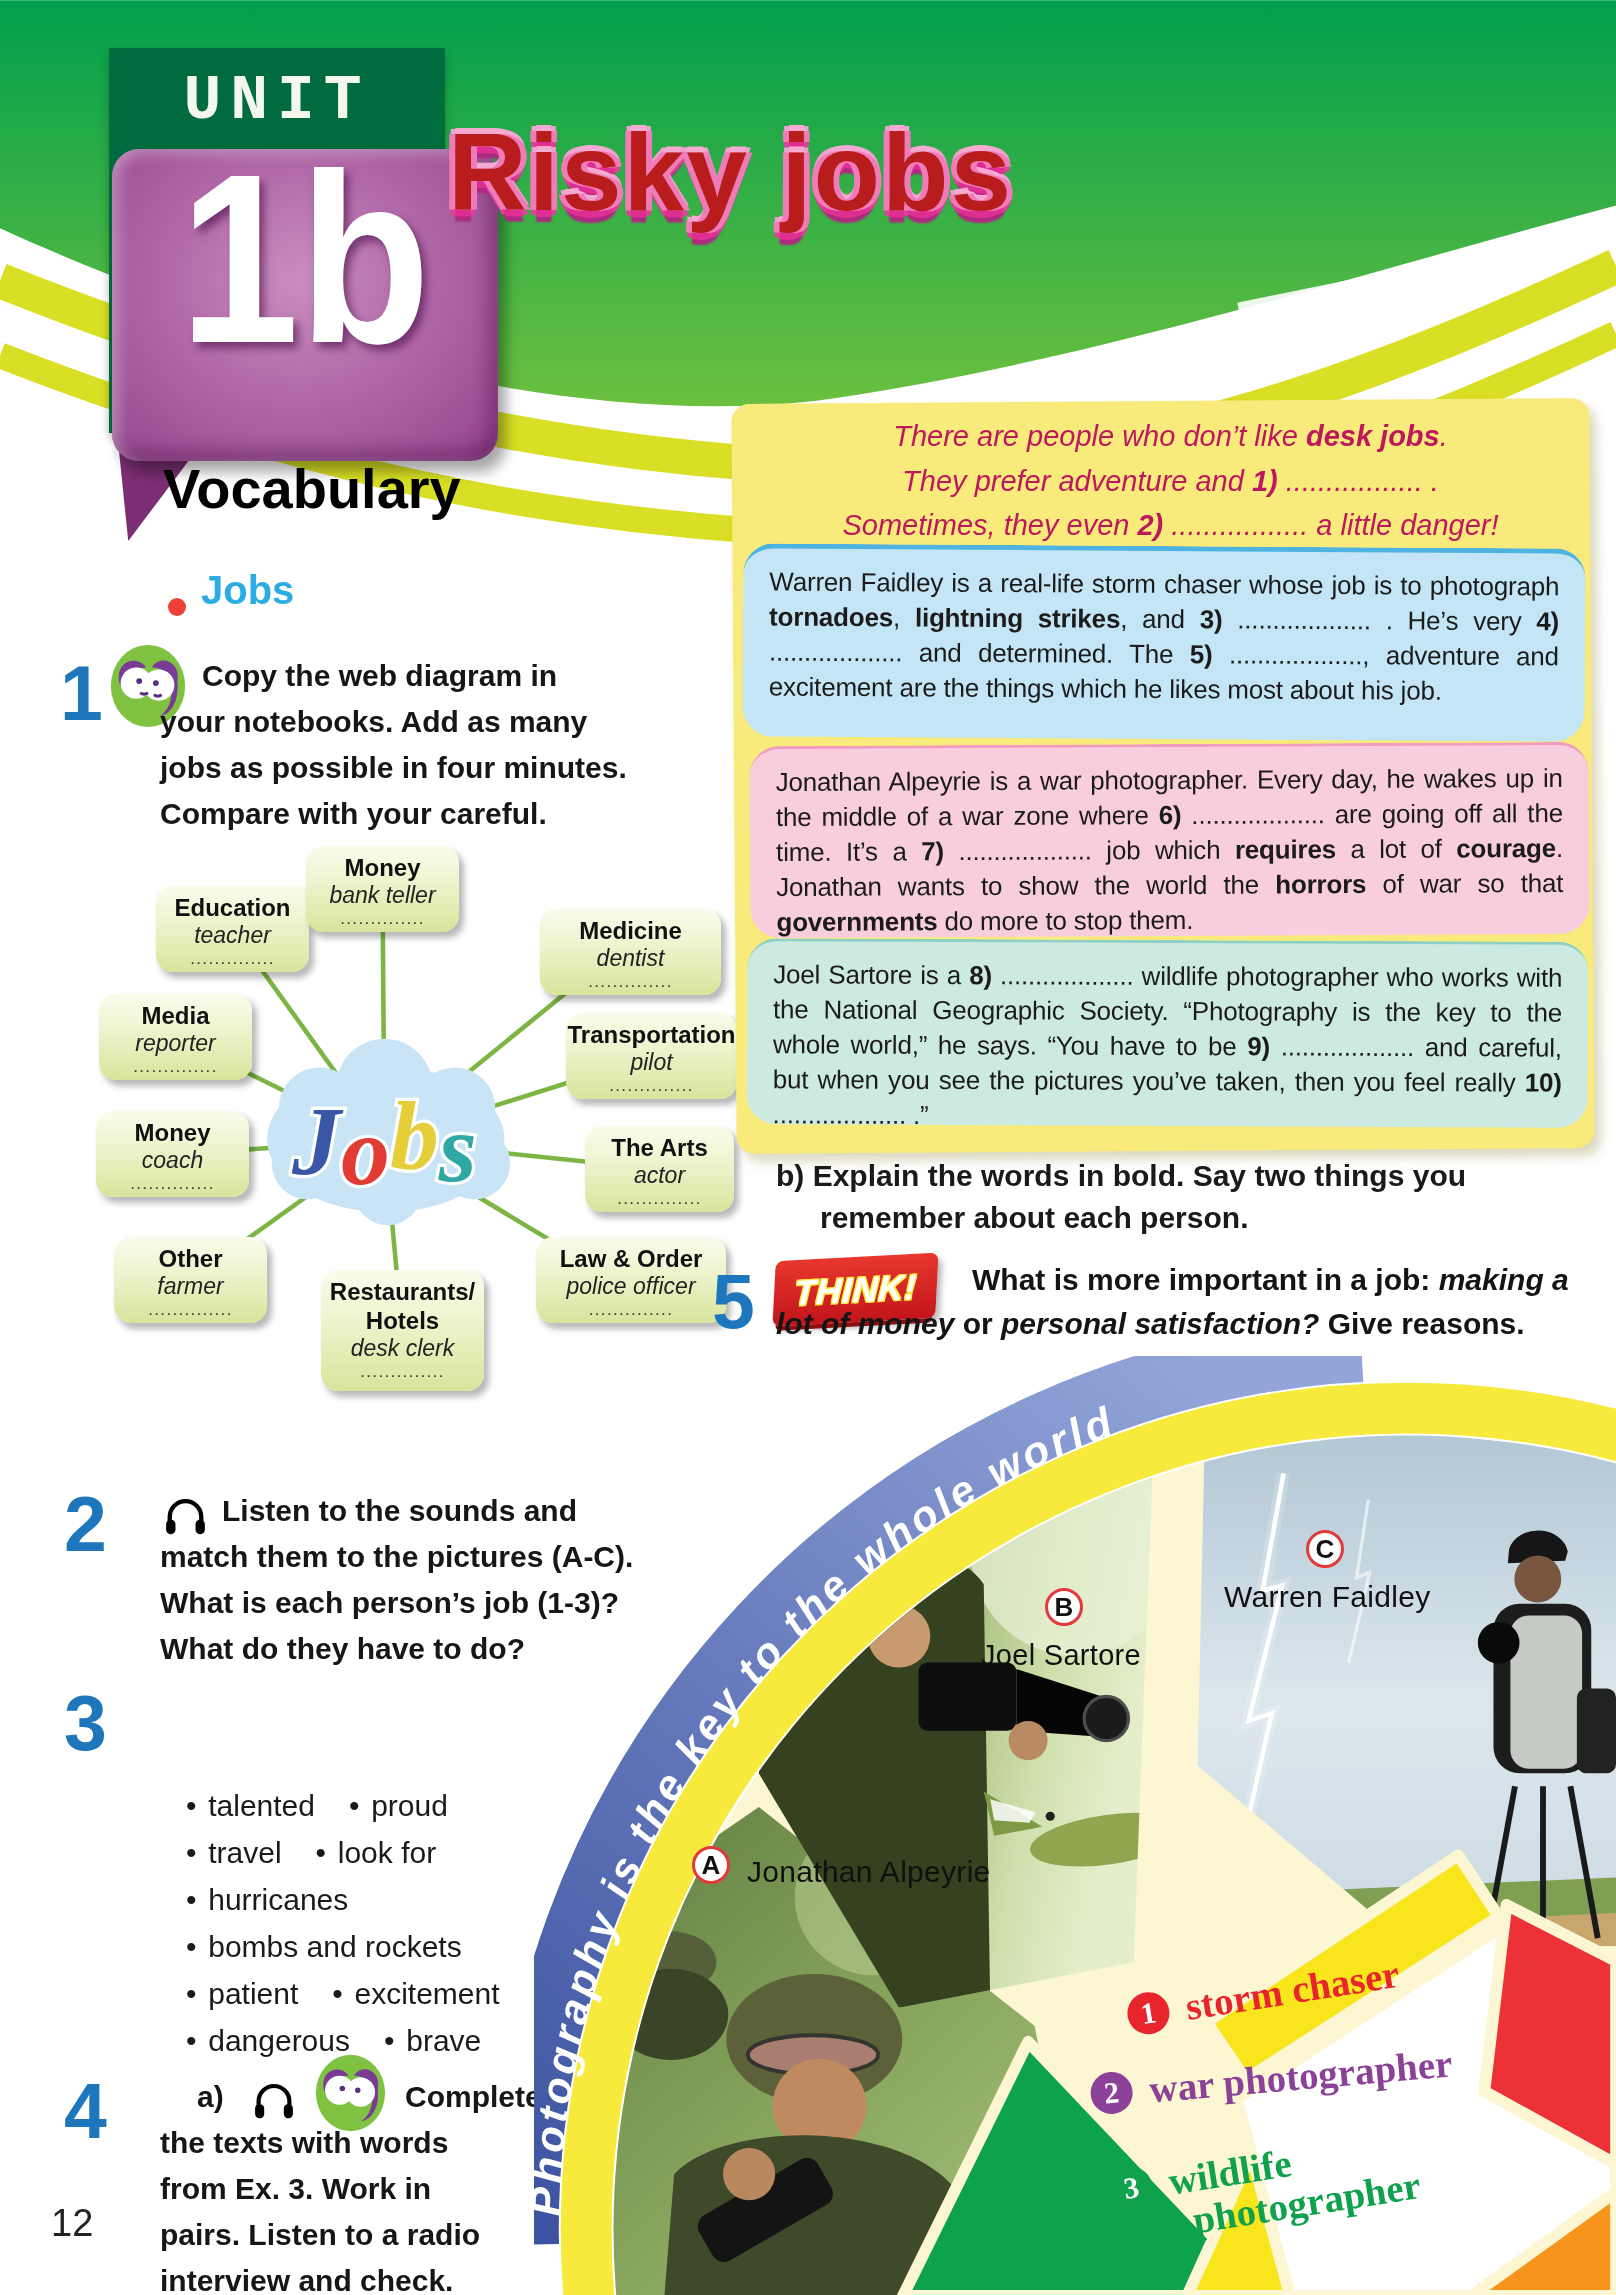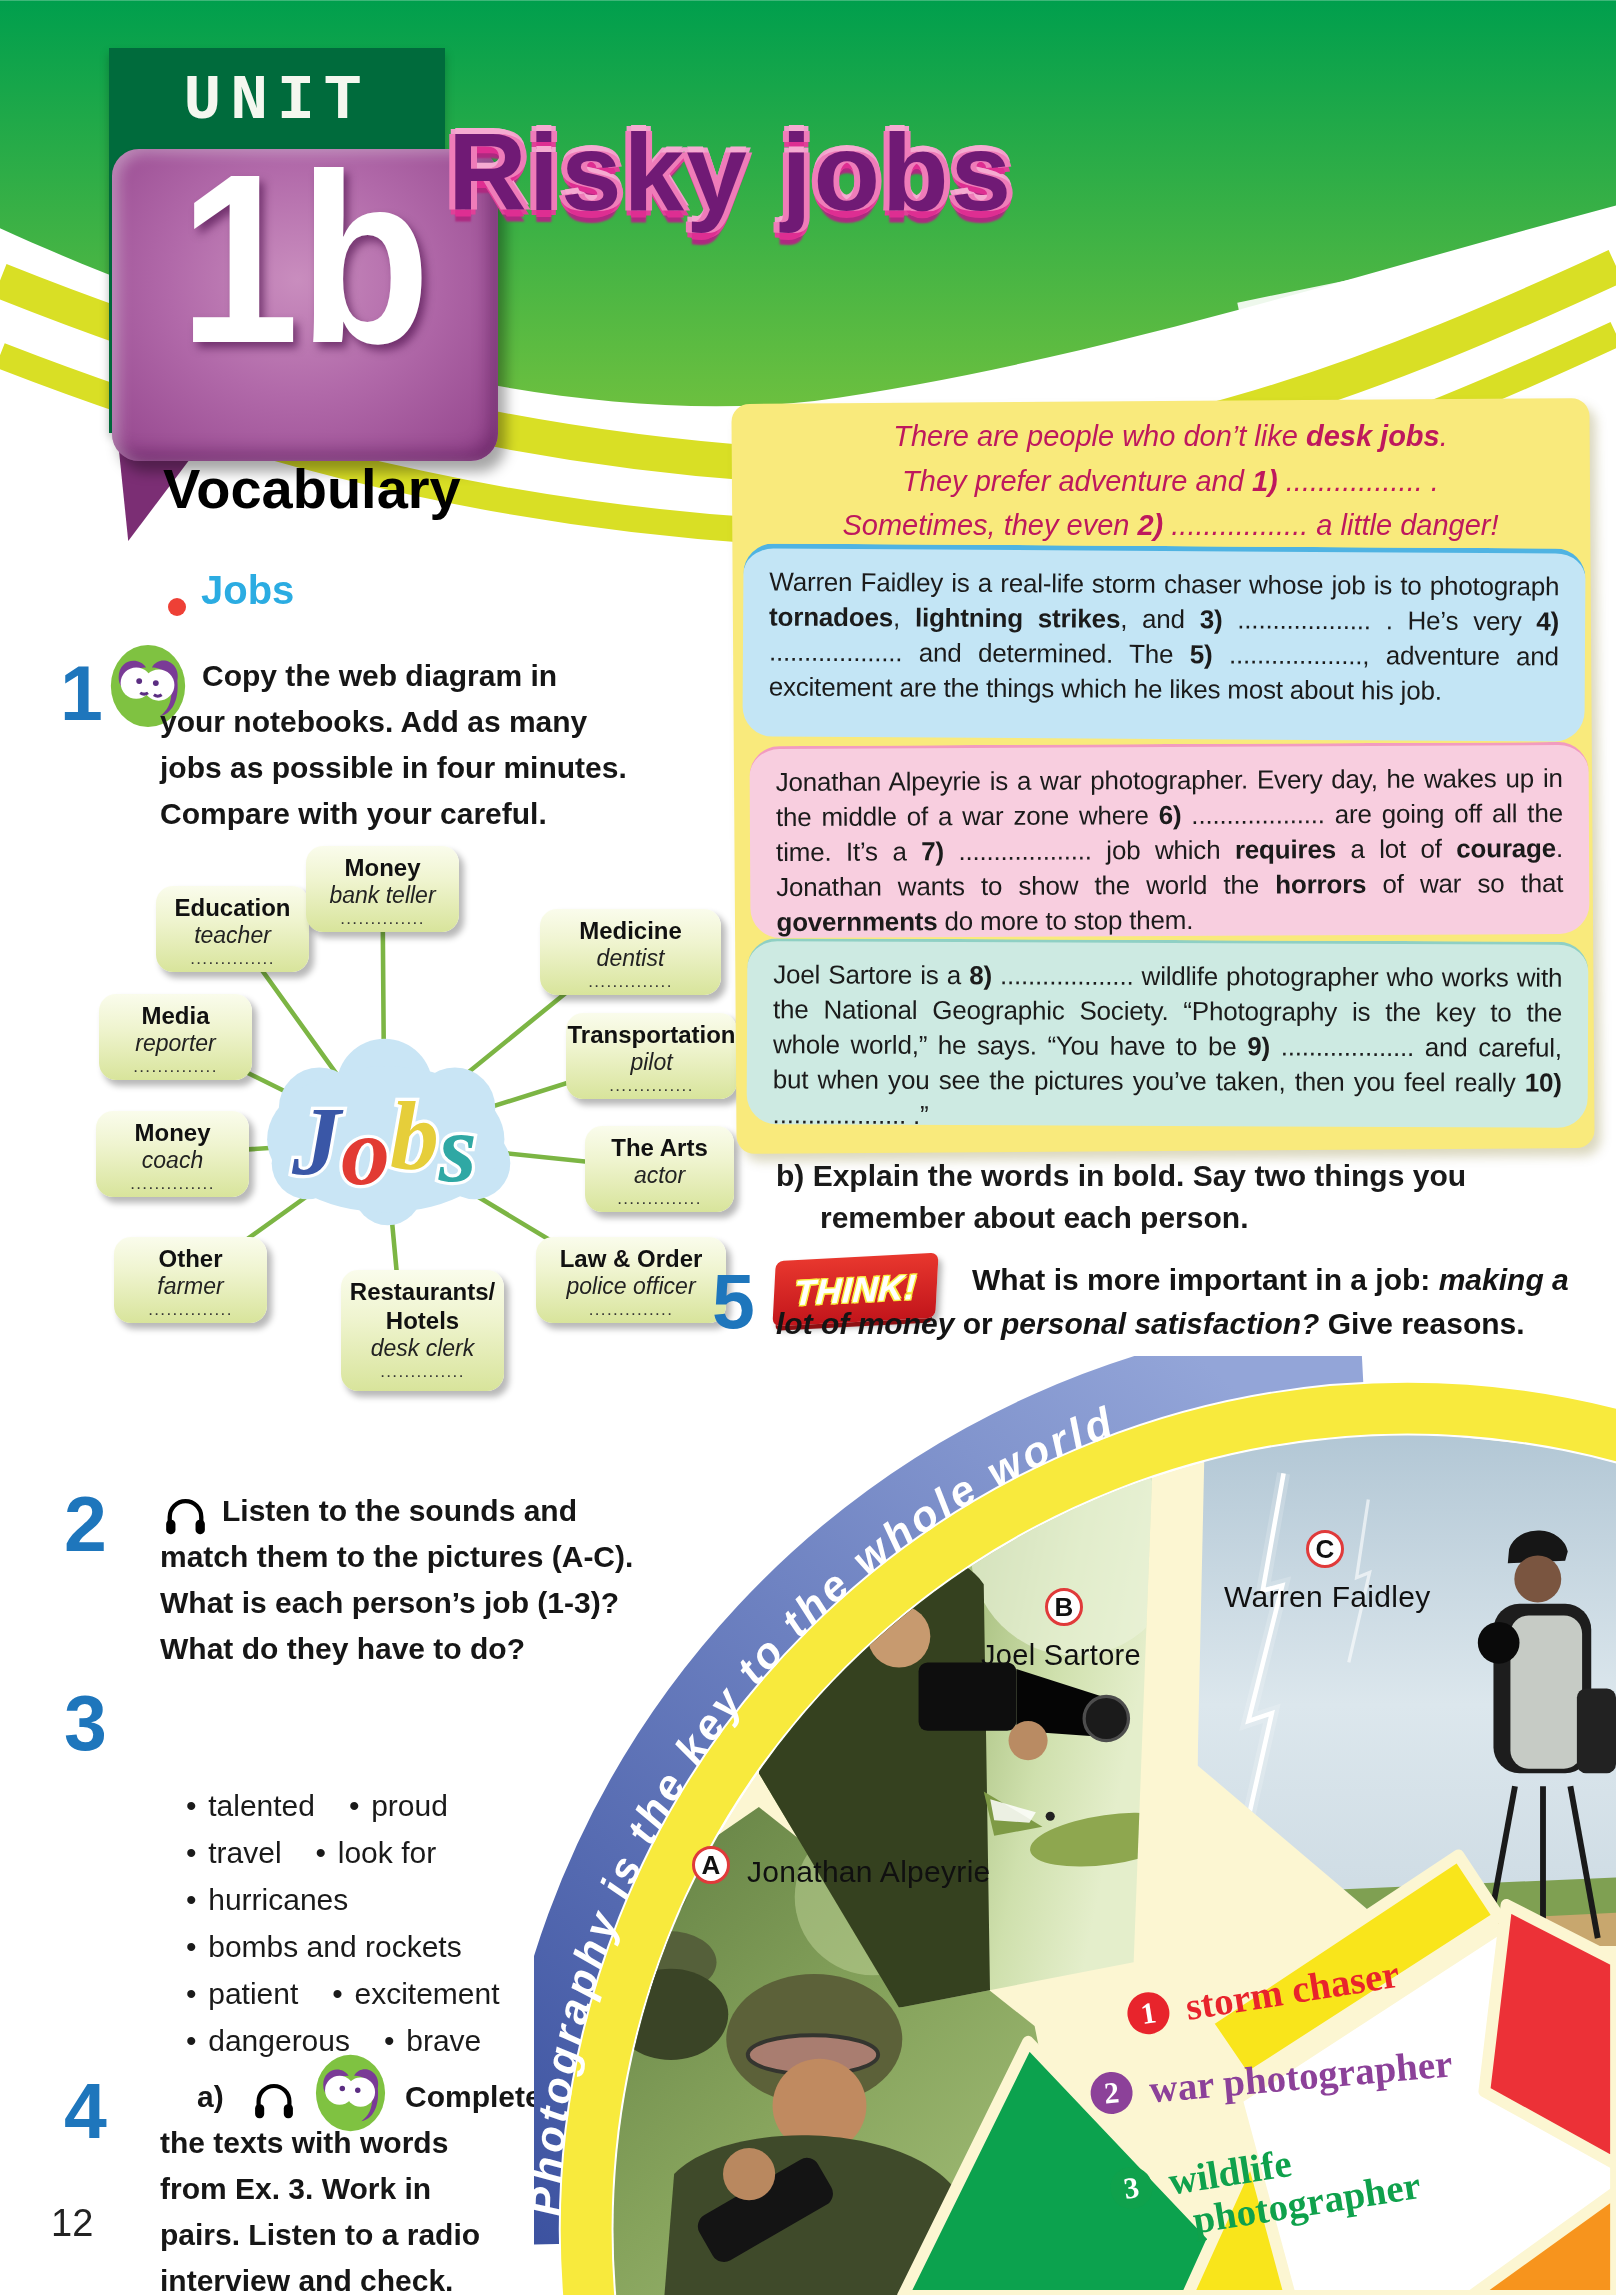--- a/index.html
+++ b/index.html
@@ -16,21 +16,21 @@
   .unit-word{position:absolute;left:0;top:18px;width:100%;text-align:center;color:#f4f7ef;
              font-family:"Liberation Mono",monospace;font-weight:bold;font-size:63px;letter-spacing:9px;}
   .unit-badge{position:absolute;left:112px;top:149px;width:386px;height:312px;border-radius:27px;
       background:radial-gradient(ellipse at 48% 42%, #C98DBE 0%, #B169A9 45%, #92438B 100%);
       box-shadow:inset 6.5px 3.9px 14.3px rgba(255,255,255,.35), inset -7.8px -9px 17px rgba(70,10,70,.45), 7.8px 10.4px 13px rgba(0,0,0,.35);}
   .unit-code{position:absolute;left:0;top:-29px;width:100%;text-align:center;color:#fff;
              font-weight:bold;font-size:215px;transform:scaleY(1.12);transform-origin:top;
              text-shadow:4.6px 5.2px 7.8px rgba(60,0,60,.55);}
   .badge-tail{position:absolute;left:119px;top:451px;width:77px;height:90px;background:#7B2E74;
               clip-path:polygon(0 0,100% 0,12% 100%);}
-  .page-title{position:absolute;left:448px;top:109px;font-size:109px;font-weight:bold;letter-spacing:2px;color:#701a75;
+  .page-title{position:absolute;left:448px;top:109px;font-size:109px;font-weight:bold;letter-spacing:2px;color:#b91c1c;
       text-shadow:-5.9px 0 0 #EF7CB9, 5.9px 0 0 #EF7CB9, 0 -5.9px 0 #F5ABD1, 0 6.5px 0 #DE2E92,
                   -4.6px -4.6px 0 #F2A0CC, 4.6px -4.6px 0 #F2A0CC, -4.6px 5.2px 0 #E04098, 4.6px 5.2px 0 #E04098,
                   0 11.7px 2px #AE2980;}
 
   
   .vocab-heading{position:absolute;left:163px;top:456px;font-size:56px;font-weight:bold;color:#000000;}
   .topic-bullet{position:absolute;left:168px;top:598px;width:18px;height:18px;border-radius:50%;background:#EE4036;}
   .topic-label{position:absolute;left:201px;top:568px;font-size:40px;font-weight:bold;color:#2BACE2;}
   .exnum{position:absolute;font-size:77px;font-weight:bold;color:#1E76BC;line-height:1;}
   .extext{position:absolute;font-size:30px;font-weight:bold;line-height:46px;white-space:pre-line;color:#161616;}
@@ -183,21 +183,21 @@
   <div class="node" style="left:585px;top:1126px;width:149px;height:86px;">
     <div class="n-label">The Arts</div>
     <div class="n-ex">actor</div>
     <div class="n-dots">..............</div>
   </div>
   <div class="node" style="left:114px;top:1237px;width:153px;height:86px;">
     <div class="n-label">Other</div>
     <div class="n-ex">farmer</div>
     <div class="n-dots">..............</div>
   </div>
-  <div class="node" style="left:321px;top:1270px;width:163px;height:121px;margin-left:20px;">
+  <div class="node" style="left:321px;top:1270px;width:163px;height:121px;">
     <div class="n-label">Restaurants/</div>
     <div class="n-label">Hotels</div>
     <div class="n-ex">desk clerk</div>
     <div class="n-dots">..............</div>
   </div>
   <div class="node" style="left:536px;top:1237px;width:190px;height:86px;">
     <div class="n-label">Law &amp; Order</div>
     <div class="n-ex">police officer</div>
     <div class="n-dots">..............</div>
   </div>

